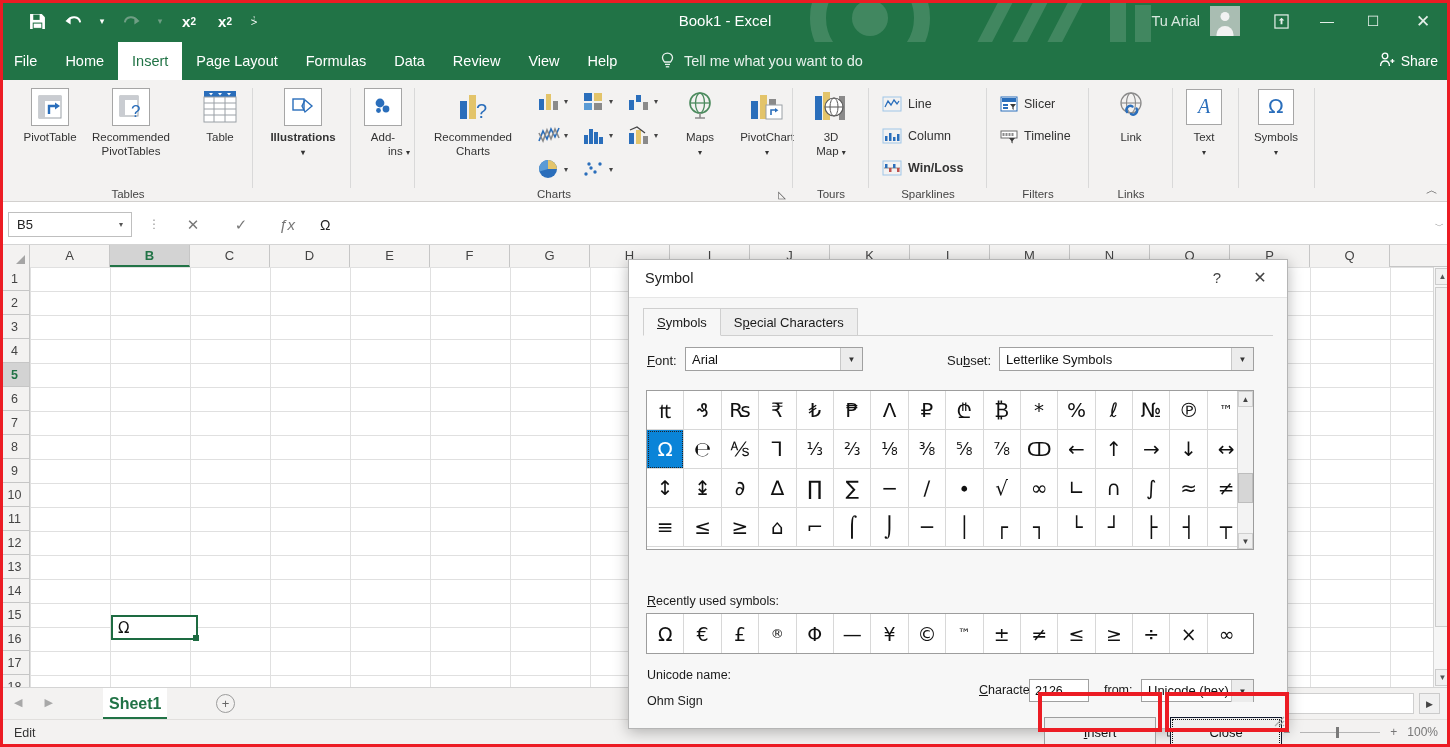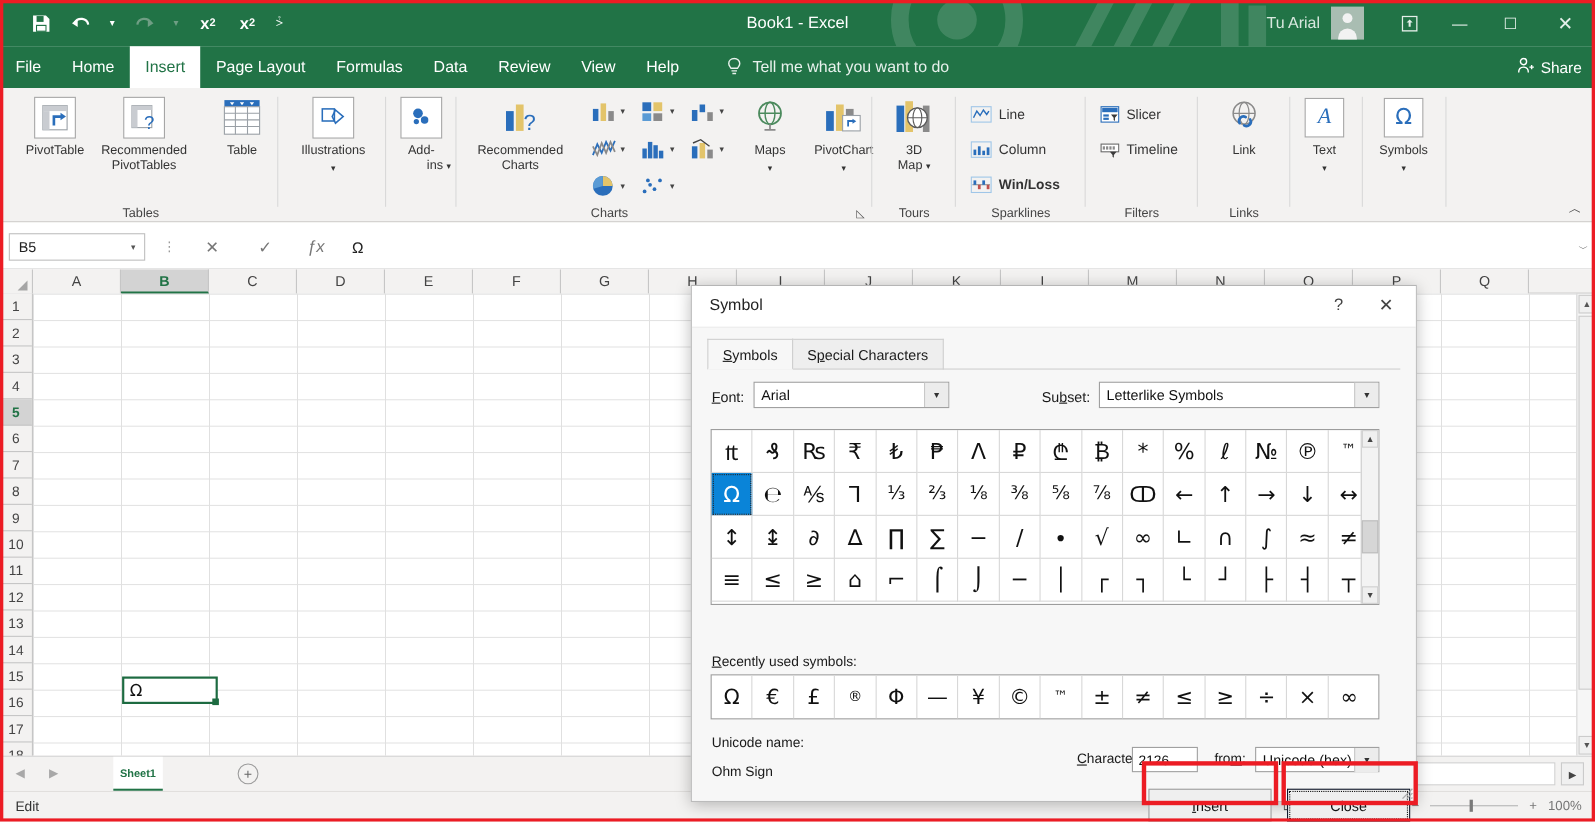--- a/index.html
+++ b/index.html
@@ -128,21 +128,21 @@
     font-size:8px; color:#555; }
   .vsb-up{ top:1px; } .vsb-dn{ bottom:1px; }
   .vthumb{ position:absolute; left:1px; top:20px; width:15px; height:340px; background:#f0f0f0;
     border:1px solid #ccc; }
 
   
   .sheetbar{ position:absolute; left:0; top:687px; width:1450px; height:32px; background:#f3f2f1;
     border-top:1px solid #d4d4d4; }
   .nav-arrows{ position:absolute; left:14px; top:8px; display:flex; gap:22px; color:#a8a8a8; font-size:11px;}
   .sheettab{ position:absolute; left:103px; top:0; height:31px; line-height:31px; padding:0 6px;
-    background:#fff; color:#217346; font-weight:bold; font-size:10px; border-bottom:2px solid #217346;text-align:right; }
+    background:#fff; color:#217346; font-weight:bold; font-size:16px; border-bottom:2px solid #217346;text-align:right; }
   .addsheet{ position:absolute; left:216px; top:6px; width:19px; height:19px; border:1px solid #9c9c9c;
     border-radius:50%; color:#666; font-size:13px; display:flex; align-items:center; justify-content:center;}
   .hscroll{ position:absolute; right:36px; top:5px; width:170px; height:21px; background:#fff;
     border:1px solid #cfcfcf; }
   .hsb-r{ position:absolute; right:10px; top:5px; width:21px; height:21px; background:#f0f0f0;
     border:1px solid #cbcbcb; font-size:9px; display:flex; align-items:center; justify-content:center; color:#444;}
 
   
   .statusbar{ position:absolute; left:0; top:719px; width:1450px; height:28px; background:#f3f2f1;
     border-top:1px solid #e1dfdd; }
@@ -368,21 +368,21 @@
               </g>
             </svg>
         </div>
         <span class="bl">Table</span>
       </div>
       <div class="gname">Tables</div>
     </div>
     <div class="sep" style="left:252px;"></div>
 
     <div class="rgroup" style="left:254px; width:96px;">
-      <div class="bigbtn" style="left:10px; width:78px;">
+      <div class="bigbtn" style="left:10px; width:78px;font-weight:bold;">
         <div class="bi">
           <span class="icoframe">
             <svg width="24" height="22" viewBox="0 0 24 22">
                 <rect x="2" y="3" width="11" height="11" fill="none" stroke="#2a6ebb" stroke-width="1.4"></rect>
                 <path d="M14 4 l7 6 -7 6 -3-6z" fill="none" stroke="#2a6ebb" stroke-width="1.4"></path>
               </svg>
           </span>
         </div>
         <span class="bl">Illustrations</span>
         <span class="bl" style="font-size:8px;padding-top:1px;">▾</span>

